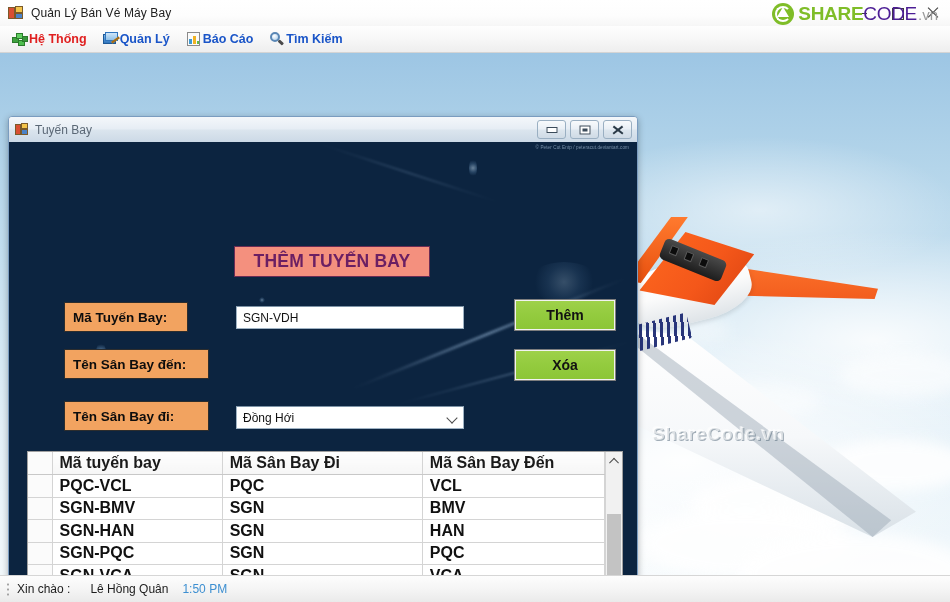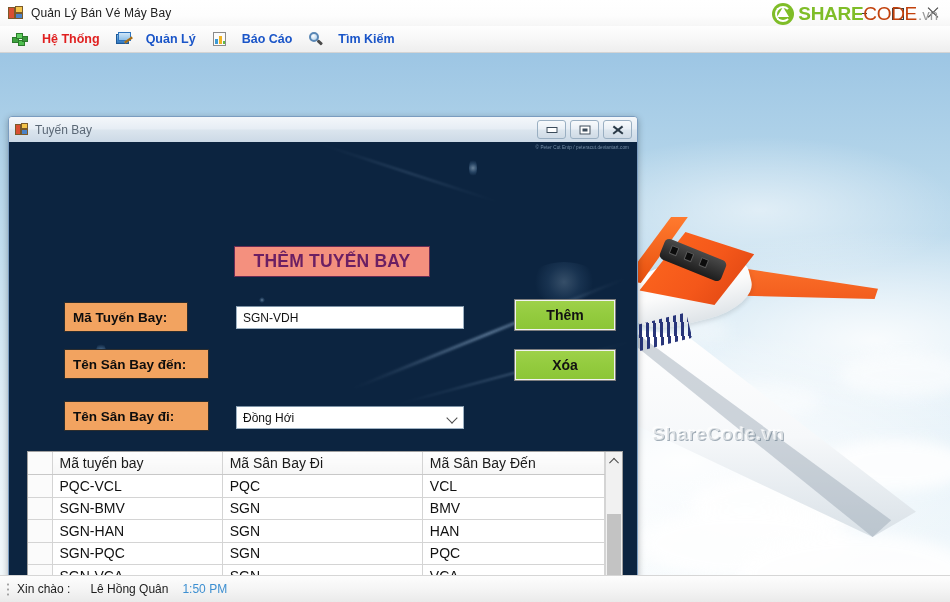--- a/index.html
+++ b/index.html
@@ -94,21 +94,21 @@
     align-items: center;
     padding-left: 7px;
     gap: 2px;
     flex: 0 0 auto;
     z-index: 4;
     position: relative;
   }
   .menu-item {
     display: flex;
     align-items: center;
-    gap: 14px;
+    gap: 1px;
     padding: 3px 9px 3px 5px;
     cursor: default;
     white-space: nowrap;
   }
   .menu-label { font-size: 12.5px; font-weight: bold; }
   .menu-label.red  { color: #e02020; }
   .menu-label.blue { color: #1a55c8; }
   .menu-ico { width: 16px; height: 16px; position: relative; flex: 0 0 auto; }
 
   
@@ -459,22 +459,22 @@
   #grid-body-row { flex: 1 1 auto; display: flex; min-height: 0; }
   #grid-table-area { flex: 1 1 auto; overflow: hidden; }
   table.grid { width: 100%; border-collapse: collapse; table-layout: fixed; }
   table.grid col.c-sel  { width: 24px; }
   table.grid col.c-code { width: 170px; }
   table.grid col.c-from { width: 200px; }
   table.grid col.c-to   { width: 182px; }
 
   table.grid th, table.grid td {
     height: 22.5px;
-    font-size: 14px;
-    font-weight: normal;
+    font-size: 16px;
+    font-weight: bold;
     color: #111111;
     text-align: left;
     padding: 0 0 0 7px;
     border-right: 1px solid #d4d4d4;
     border-bottom: 1px solid #d4d4d4;
     background: #ffffff;
     white-space: nowrap;
     overflow: hidden;
   }
   table.grid th {
@@ -750,15 +750,15 @@
     <span class="status-text clock">1:50 PM</span>
   </div>
 </div>
 
 <div style="position:absolute; right:12px; top:3px; display:flex; align-items:center; gap:4px; pointer-events:none; z-index:10;">
   <span style="width:22px;height:22px;border-radius:50%;background:#7fbd28;position:relative;display:inline-block;">
     <span style="position:absolute;left:5px;top:4px;width:0;height:0;border-left:6px solid transparent;border-right:6px solid transparent;border-bottom:10px solid #ffffff;"></span>
     <span style="position:absolute;left:3px;top:3px;width:16px;height:16px;border:2px solid #ffffff;border-radius:50%;border-right-color:transparent;"></span>
   </span>
   <span style="font-size:19px;font-weight:bold;color:#7fbd28;letter-spacing:-.3px;">SHARE</span>
-  <span style="font-size:19px;color:#c2410c;letter-spacing:-.3px;margin-left:-4px;">CODE</span>
+  <span style="font-size:19px;color:#4c1d95;letter-spacing:-.3px;margin-left:-4px;">CODE</span>
   <span style="font-size:15px;color:#9a9a9a;margin-left:-3px;">.vn</span>
 </div>
 
 </body></html>

